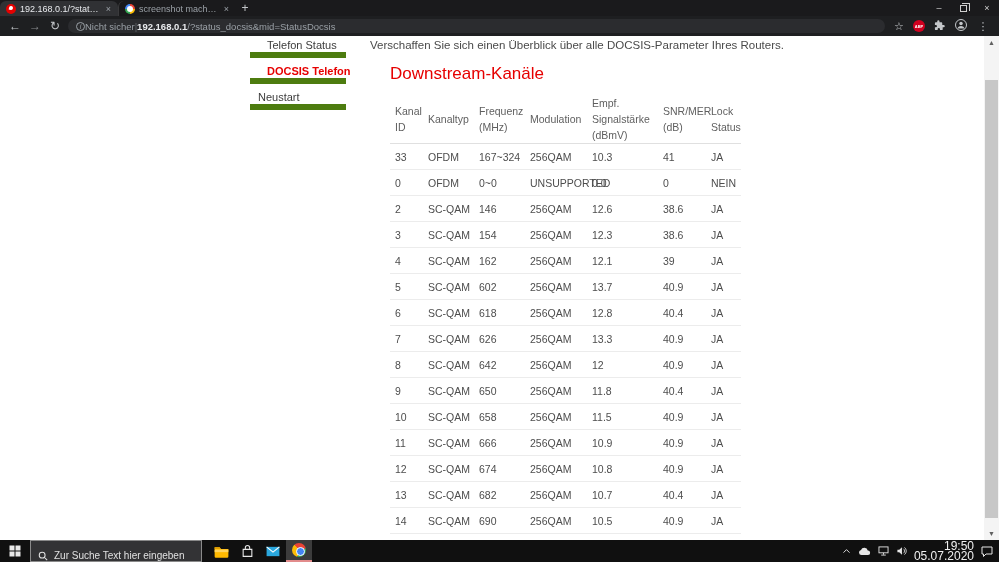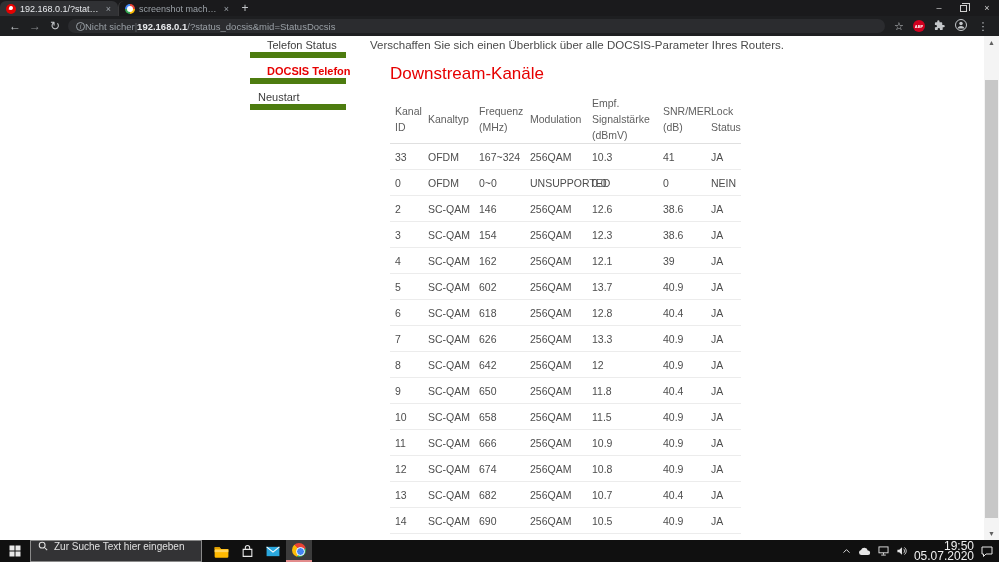--- a/index.html
+++ b/index.html
@@ -53,21 +53,21 @@
   
   .scrollbar { position:absolute; left:984px; top:0; width:15px; height:504px; background:#f4f4f4; }
   .sb-arrow { position:absolute; left:0; width:15px; height:13px; color:#606060; font-size:7px; text-align:center; line-height:13px; }
   .sb-arrow.up { top:0; }
   .sb-arrow.down { bottom:0; }
   .sb-thumb { position:absolute; left:1px; top:44px; width:13px; height:438px; background:#c7c7c7; }
 
   
   .taskbar { position:absolute; left:0; top:540px; width:999px; height:22px; background:#101010; display:flex; align-items:stretch; }
   .startbtn { width:30px; display:flex; align-items:center; justify-content:center; }
-  .searchbox { width:172px; background:#333335; border:1px solid #8a8a8a; display:flex; align-items:flex-start; gap:6px; padding:0 7px; font-size:10px; color:#e0e0e0; }
+  .searchbox { width:172px; background:#333335; border:1px solid #8a8a8a; display:flex; align-items:flex-end; gap:6px; padding:0 7px; font-size:10px; color:#e0e0e0; }
   .taskapps { display:flex; align-items:stretch; margin-left:6px; }
   .taskapp { width:26px; display:flex; align-items:center; justify-content:center; }
   .taskapp.current { background:#3c3c3c; border-bottom:2px solid #e28c8c; }
   .tray { margin-left:auto; display:flex; align-items:center; gap:7px; padding-right:6px; }
   .tray-ic { color:#e6e6e6; display:flex; align-items:center; }
   .clock { text-align:right; color:#f0f0f0; font-size:12px; line-height:10px; }
   .chrome-ball { width:14px; height:14px; border-radius:50%; background:conic-gradient(from -45deg, #ea4335 0 120deg, #34a853 120deg 240deg, #fbbc05 240deg 360deg); position:relative; }
   .chrome-ball::after { content:""; position:absolute; left:3.5px; top:3.5px; width:7px; height:7px; border-radius:50%; background:#4285f4; border:1.5px solid #fff; }
 </style>
 </head>

